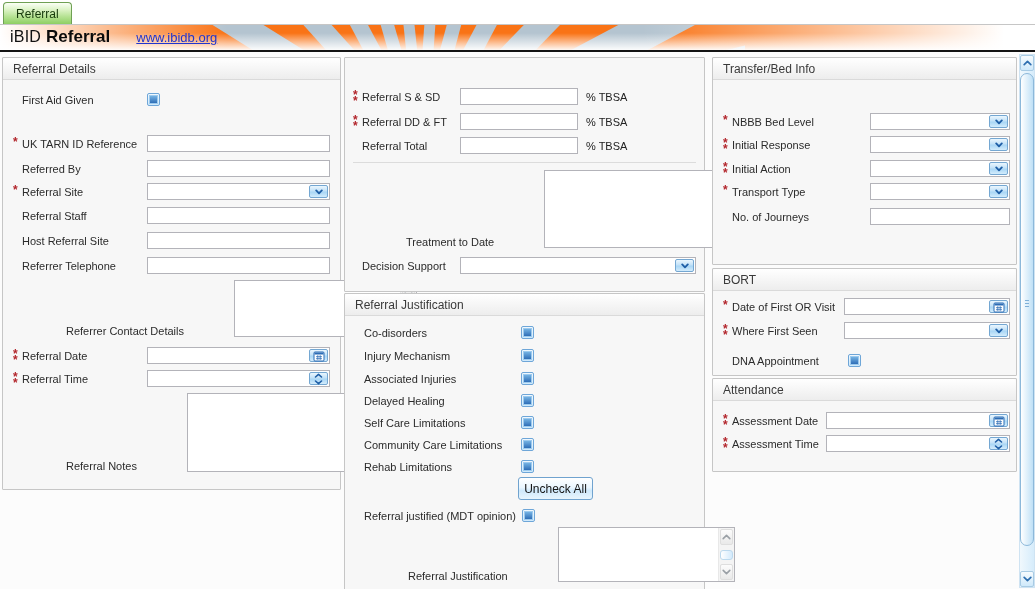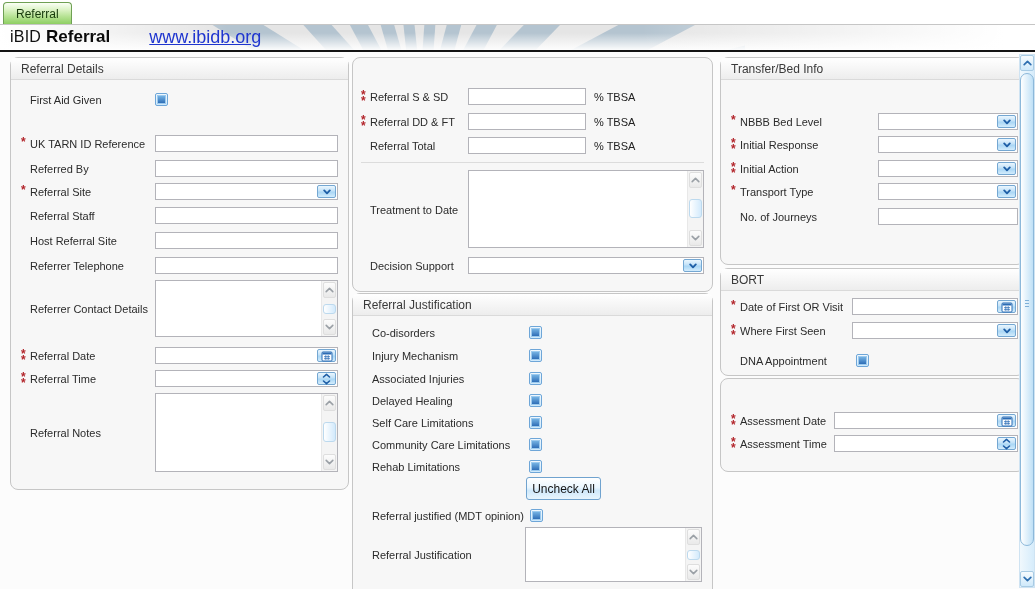--- a/index.html
+++ b/index.html
@@ -9,41 +9,41 @@
 
   
   .tabstrip{position:absolute;top:0;left:0;right:0;height:24px;background:#ffffff;
             border-bottom:1px solid #c6c6c6;z-index:5;}
   .tab{position:absolute;left:3px;top:2px;height:21px;padding:0 12px;display:flex;align-items:center;
        border:1px solid #6fa054;border-bottom:none;border-radius:4px 4px 0 0;
        background:linear-gradient(#fbfff6,#d9f2c2 35%,#b5e292 65%,#8ecf63);
        font-size:12px;color:#173a0c;z-index:6;}
 
   
-  .band{position:absolute;top:24px;left:0;right:0;height:26px;background:#e5e5e5;
+  .band{position:absolute;top:24px;left:0;right:0;height:26px;background:#f97316;
         border-bottom:2px solid #141414;z-index:4;overflow:hidden;text-align:right;}
   .rays{position:absolute;left:185px;top:0;width:560px;height:26px;}
   .band-fade{position:absolute;inset:0;
         background:linear-gradient(to right,#fff 0,rgba(255,255,255,0) 22%,rgba(255,255,255,0) 62%,#fff 97%),
                    linear-gradient(to top,rgba(255,255,255,.95),rgba(255,255,255,0) 65%);}
   .band-inner{position:absolute;inset:0;display:flex;align-items:center;padding-left:10px;z-index:3;}
   .brand{font-size:16px;color:#101010;letter-spacing:.2px;}
   .brand-bold{font-size:17px;font-weight:bold;color:#0b0b0b;margin-left:5px;}
-  .weblink{margin-left:39px;font-size:18px;color:#1f35cf;text-decoration:underline;cursor:pointer;}
+  .weblink{margin-left:26px;font-size:13px;color:#1f35cf;text-decoration:underline;cursor:pointer;}
 
   
   .content{position:absolute;top:52px;left:0;right:0;bottom:0;background:#fcfcfc;overflow:hidden;}
 
-  .grp{position:absolute;border:1px solid #c6c6c6;border-radius:8px;background:#f7f7f7;margin-left:8px;}
+  .grp{position:absolute;border:1px solid #c6c6c6;border-radius:1px;background:#f7f7f7;}
   .grp-h{height:21px;border-bottom:1px solid #dadada;border-radius:3px 3px 0 0;
          background:linear-gradient(#ffffff,#ededed);display:flex;align-items:center;
          padding:0 10px;font-size:12px;color:#3a3a3a;}
 
   .row{position:absolute;left:10px;right:10px;display:flex;align-items:center;height:17px;}
-  .row.top{align-items:center;height:auto;}
+  .row.top{align-items:flex-end;height:auto;gap:44px;}
   .star{flex:none;width:9px;font-size:12px;line-height:6px;color:#b2252b;font-weight:bold;
         word-break:break-all;align-self:flex-start;padding-top:4px;overflow:visible;}
   .lbl{flex:1;font-size:11px;color:#2b2b2b;white-space:nowrap;padding-top:1px;}
   .ctrl{flex:none;display:flex;align-items:center;padding-left:6px;}
 
   .txt{box-sizing:border-box;height:17px;width:100%;border:1px solid #b3b3b9;background:#fff;
        padding:0 3px;font:11px "Liberation Sans",sans-serif;color:#222;}
   .fieldbox{box-sizing:border-box;height:17px;width:100%;border:1px solid #b3b3b9;background:#fff;display:flex;}
   .fieldbox input{flex:1;min-width:0;border:0;outline:0;background:transparent;padding:0 3px;
        font:11px "Liberation Sans",sans-serif;color:#222;}
@@ -582,20 +582,23 @@
         <span class="lbl">DNA Appointment</span>
         <span class="ctrl w166">
             <span class="chk shift-r4">
               <span class="chk-in"></span>
             </span>
           </span>
       </div>
     </div>
 
     <div class="grp" style="left:712px;top:326px;width:303px;height:92px;">
+      <div class="grp-h">
+        <span>Attendance</span>
+      </div>
 
       <div class="row" style="top:33px;right:6px;">
         <span class="star">**</span>
         <span class="lbl">Assessment Date</span>
         <span class="ctrl w184">
             <span class="fieldbox">
               <input value="" style="">
               <span class="ebtn">
                 <svg width="12" height="12" viewBox="0 0 12 12">
                   <rect x="1" y="2" width="10" height="9" rx="1" fill="#fff" stroke="#2b6cb5"></rect>

